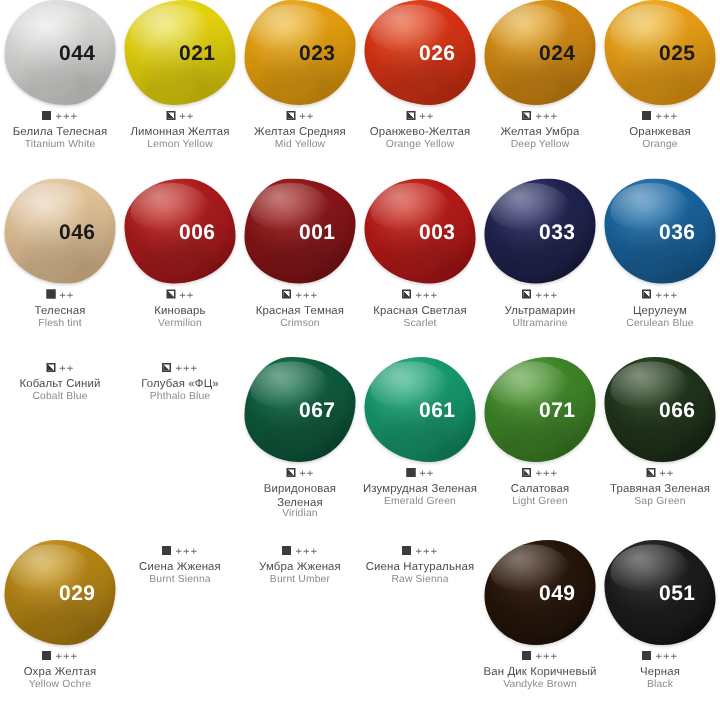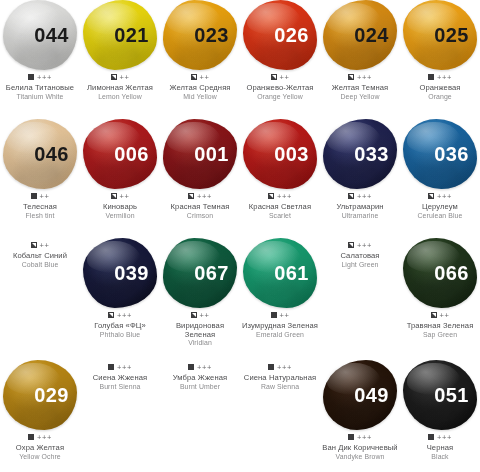--- a/index.html
+++ b/index.html
@@ -67,21 +67,21 @@
     border-radius:inherit;
     background:
       radial-gradient(ellipse at 72% 78%, rgba(0,0,0,0.22) 0%, rgba(0,0,0,0) 58%),
       radial-gradient(ellipse at 22% 86%, rgba(0,0,0,0.16) 0%, rgba(0,0,0,0) 52%),
       radial-gradient(circle at 50% 50%, rgba(255,255,255,0.06) 0%, rgba(0,0,0,0.10) 88%);
     pointer-events:none;
   }
   .blob-code{
     position:relative;
     z-index:3;
-    font-size:20px;
+    font-size:14px;
     font-weight:bold;
     letter-spacing:0.3px;
     line-height:1;
     font-family:"Liberation Sans","DejaVu Sans",sans-serif;
     margin-left:23px;
   }
   
   .caption{
     width:80px;
     text-align:center;
@@ -138,21 +138,21 @@
       <div class="blob-wrap">
         <div class="blob" style="border-radius: 47% 53% 44% 56% / 52% 46% 54% 48%; background: radial-gradient(at 36% 26%, rgb(251, 251, 250) 0%, rgb(232, 232, 230) 42%, rgb(232, 232, 230) 62%, rgb(201, 201, 198) 100%);">
           <span class="blob-code" style="color: rgb(26, 26, 26);">044</span>
         </div>
       </div>
       <div class="caption">
         <div class="meta-row">
           <span class="opacity-icon"></span>
           <span class="lightfast">+++</span>
         </div>
-        <div class="name-ru">Белила Титановые</div>
+        <div class="name-ru">Белила Телесная</div>
         <div class="name-en">Titanium White</div>
       </div>
     </div>
     <div class="swatch-cell">
       <div class="blob-wrap">
         <div class="blob" style="border-radius: 54% 46% 57% 43% / 45% 55%; background: radial-gradient(at 36% 26%, rgb(253, 244, 92) 0%, rgb(245, 225, 10) 42%, rgb(245, 225, 10) 62%, rgb(221, 198, 0) 100%);">
           <span class="blob-code" style="color: rgb(26, 26, 26);">021</span>
         </div>
       </div>
       <div class="caption">
@@ -198,21 +198,21 @@
       <div class="blob-wrap">
         <div class="blob" style="border-radius: 58% 42% 54% 46% / 53% 44% 56% 47%; background: radial-gradient(at 36% 26%, rgb(251, 190, 62) 0%, rgb(224, 144, 16) 42%, rgb(224, 144, 16) 62%, rgb(189, 115, 0) 100%);">
           <span class="blob-code" style="color: rgb(26, 26, 26);">024</span>
         </div>
       </div>
       <div class="caption">
         <div class="meta-row">
           <span class="opacity-icon semi"></span>
           <span class="lightfast">+++</span>
         </div>
-        <div class="name-ru">Желтая Темная</div>
+        <div class="name-ru">Желтая Умбра</div>
         <div class="name-en">Deep Yellow</div>
       </div>
     </div>
     <div class="swatch-cell">
       <div class="blob-wrap">
         <div class="blob" style="border-radius: 45% 55% 48% 52% / 43% 56% 44% 57%; background: radial-gradient(at 36% 26%, rgb(255, 203, 69) 0%, rgb(249, 167, 18) 42%, rgb(249, 167, 18) 62%, rgb(224, 138, 0) 100%);">
           <span class="blob-code" style="color: rgb(26, 26, 26);">025</span>
         </div>
       </div>
       <div class="caption">
@@ -318,25 +318,20 @@
       <div class="caption">
         <div class="meta-row">
           <span class="opacity-icon semi"></span>
           <span class="lightfast">++</span>
         </div>
         <div class="name-ru">Кобальт Синий</div>
         <div class="name-en">Cobalt Blue</div>
       </div>
     </div>
     <div class="swatch-cell">
-      <div class="blob-wrap">
-        <div class="blob" style="border-radius: 54% 46% 57% 43% / 45% 55%; background: radial-gradient(at 36% 26%, rgb(44, 52, 96) 0%, rgb(20, 23, 58) 42%, rgb(20, 23, 58) 62%, rgb(5, 6, 15) 100%);">
-          <span class="blob-code" style="color: rgb(255, 255, 255);">039</span>
-        </div>
-      </div>
       <div class="caption">
         <div class="meta-row">
           <span class="opacity-icon semi"></span>
           <span class="lightfast">+++</span>
         </div>
         <div class="name-ru">Голубая «ФЦ»</div>
         <div class="name-en">Phthalo Blue</div>
       </div>
     </div>
     <div class="swatch-cell">
@@ -363,20 +358,25 @@
       <div class="caption">
         <div class="meta-row">
           <span class="opacity-icon"></span>
           <span class="lightfast">++</span>
         </div>
         <div class="name-ru">Изумрудная Зеленая</div>
         <div class="name-en">Emerald Green</div>
       </div>
     </div>
     <div class="swatch-cell">
+      <div class="blob-wrap">
+        <div class="blob" style="border-radius: 58% 42% 54% 46% / 53% 44% 56% 47%; background: radial-gradient(at 36% 26%, rgb(95, 170, 63) 0%, rgb(63, 139, 38) 42%, rgb(63, 139, 38) 62%, rgb(40, 100, 19) 100%);">
+          <span class="blob-code" style="color: rgb(255, 255, 255);">071</span>
+        </div>
+      </div>
       <div class="caption">
         <div class="meta-row">
           <span class="opacity-icon semi"></span>
           <span class="lightfast">+++</span>
         </div>
         <div class="name-ru">Салатовая</div>
         <div class="name-en">Light Green</div>
       </div>
     </div>
     <div class="swatch-cell">

